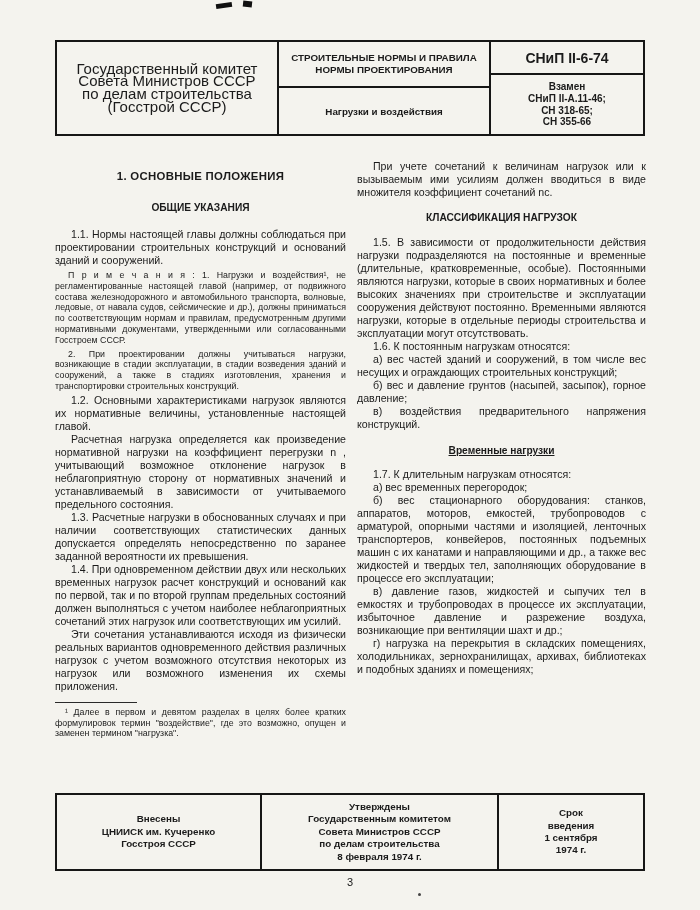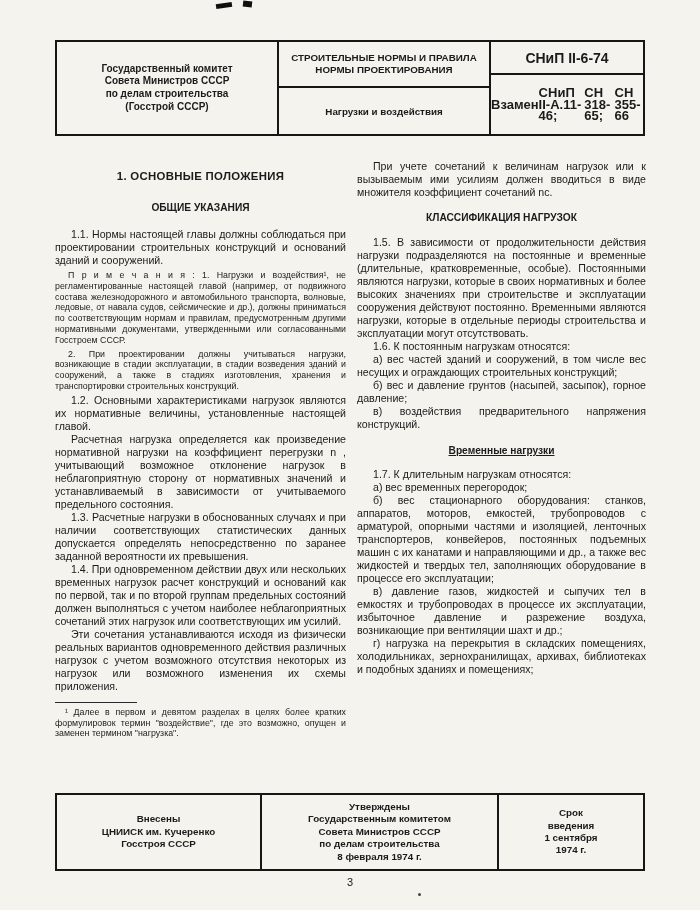--- a/index.html
+++ b/index.html
@@ -21,32 +21,32 @@
   .art3 { left: 418px; top: 893px; width: 3px; height: 3px; border-radius: 50%; background:#444; }
 
   
   .header-table {
     position: absolute; left: 55px; top: 40px; width: 590px; height: 96px;
     display: flex; border: 2px solid #161616;
   }
   .h-org {
     width: 222px; border-right: 2px solid #161616;
     display: flex; flex-direction: column; justify-content: center; align-items: center;
-    text-align: center; font-weight: bold; font-size: 10px; line-height: 12.6px;
+    text-align: center; font-weight: normal; font-size: 15px; line-height: 12.6px;
   }
   .h-mid { width: 212px; border-right: 2px solid #161616; display: flex; flex-direction: column; }
   .h-mid-top {
     height: 46px; border-bottom: 2px solid #161616;
     display: flex; flex-direction: column; justify-content: center;
     text-align: center; font-weight: bold; font-size: 9.8px; line-height: 12px; padding: 19px 6px;
   }
   .h-mid-bot { flex: 1; display: flex; align-items: center; justify-content: center; font-weight: bold; font-size: 9.8px; }
   .h-right { flex: 1; display: flex; flex-direction: column; }
   .h-right-top { height: 33px; border-bottom: 2px solid #161616; display: flex; align-items: center; justify-content: center; font-weight: bold; font-size: 14px; }
-  .h-right-bot { flex: 1; display: flex; flex-direction: row; justify-content: flex-start; align-items: center; font-weight: bold; font-size: 13px; line-height: 11.6px; }
+  .h-right-bot { flex: 1; display: flex; flex-direction: column; justify-content: center; align-items: center; font-weight: bold; font-size: 10px; line-height: 11.6px; }
 
   
   .col { position: absolute; text-align: justify; font-size: 10.6px; line-height: 13px; }
   .col-left  { left: 55px;  top: 166px; width: 291px; }
   .col-right { left: 357px; top: 160px; width: 289px; }
 
   .h1 { font-size: 11.4px; font-weight: bold; text-align: center; letter-spacing: 0.3px; margin: 4px 0 18px; }
   .h2 { font-size: 10.2px; font-weight: bold; text-align: center; margin: 0 0 14px; }
   .h2-mid { font-size: 10.2px; font-weight: bold; text-align: center; margin: 12px 0 12px; }
   .h3 { font-size: 10.2px; font-weight: bold; text-align: center; text-decoration: underline; margin: 13px 0 11px; }

